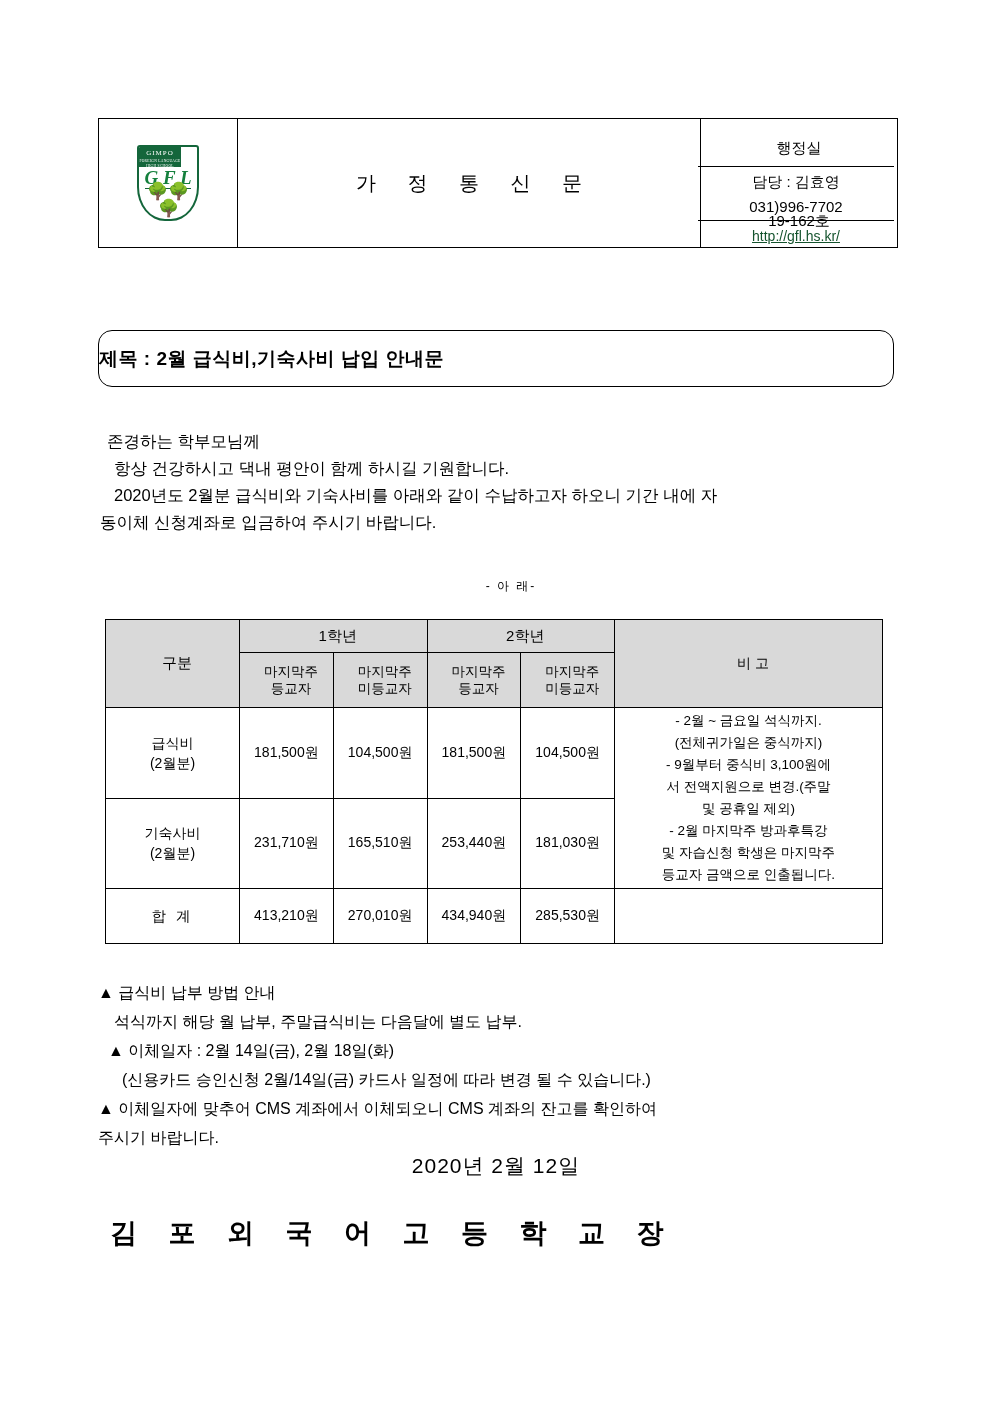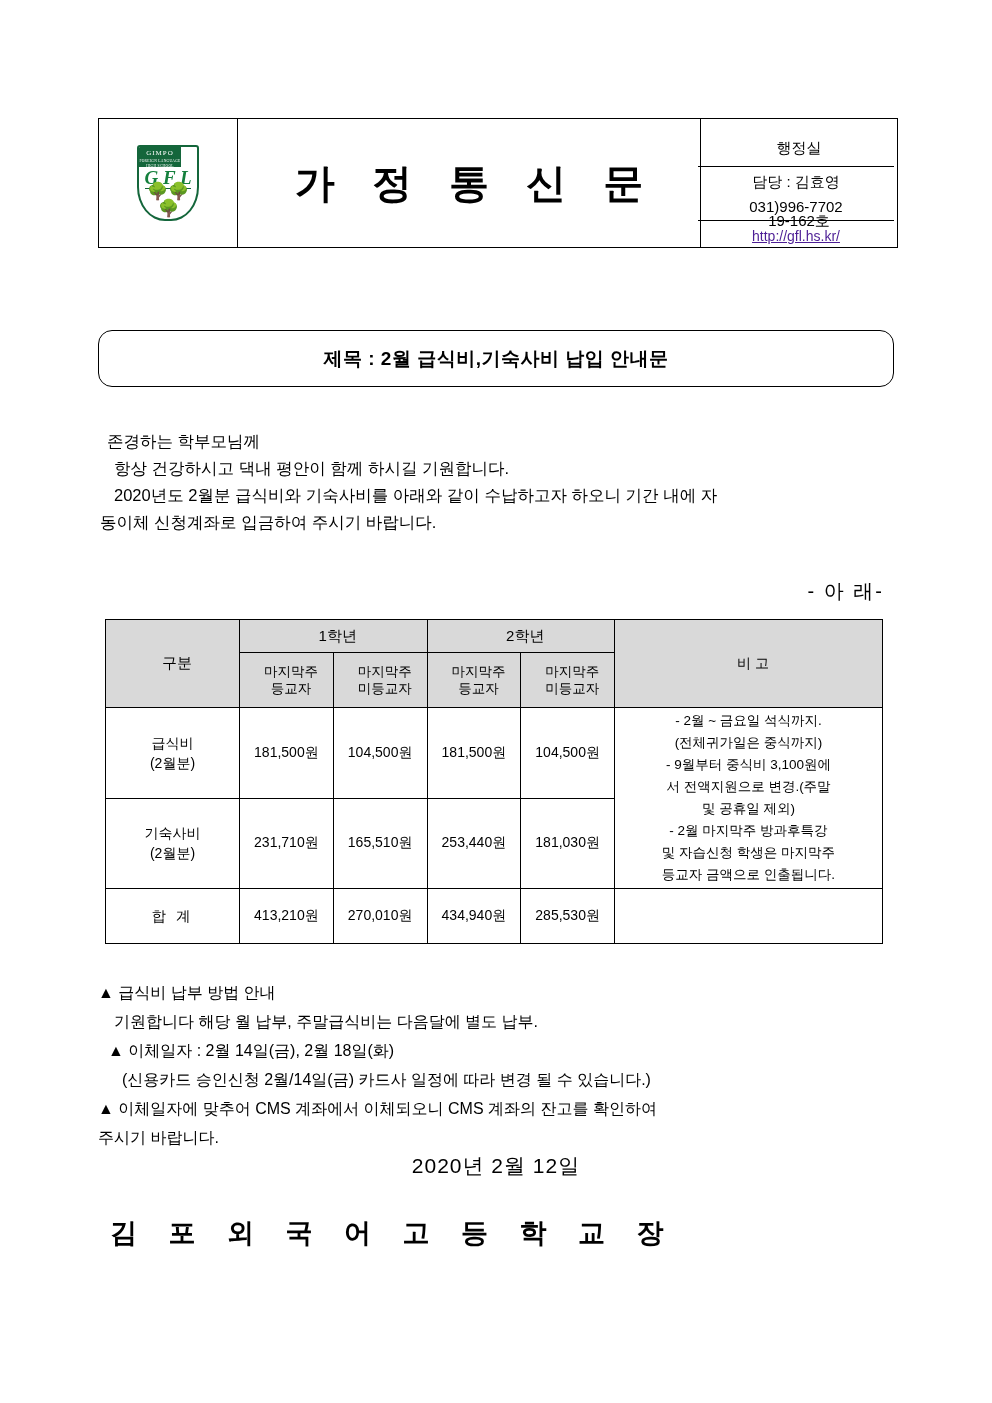--- a/index.html
+++ b/index.html
@@ -91,78 +91,77 @@
     letter-spacing: -1px;
   }
   .logo-shield .rule {
     position: absolute;
     top: 41px; left: 6px; right: 6px;
     height: 1px;
     background: #14663b;
   }
 
   .doc-title {
-    font-size: 40px;
-    font-weight: bold;
+    font-size: 20px;
+    font-weight: normal;
     letter-spacing: 13px;
     text-indent: 13px;
     font-family: "Liberation Sans", sans-serif;
   }
 
   .info-line {
     font-size: 15px;
     line-height: 23px;
     padding: 3px 0 2px;
   }
   .info-sub {
     border-top: 1px solid #000;
   }
   .info-link a {
-    color: #4c1d95;
+    color: #14532d;
     font-size: 14px;
   }
 
   
   .subject-box {
     position: absolute;
     left: 98px;
     top: 330px;
     width: 796px;
     height: 57px;
     border: 1px solid #000;
     border-radius: 14px;
     box-sizing: border-box;
     display: flex;
     align-items: center;
-    justify-content: center;
     font-size: 19px;
     font-weight: bold;
     letter-spacing: 0.5px;
   }
 
   
   .body-text {
     position: absolute;
     left: 100px;
     top: 428px;
     width: 800px;
     font-size: 16.5px;
     line-height: 27px;
   }
   .body-text p { margin: 0; }
   .indent1 { text-indent: 14px; }
   .indent2 { text-indent: 7px; }
 
   .arae {
     position: absolute;
-    left: 88px;
+    left: 113px;
     top: 578px;
     width: 796px;
-    text-align: right;
-    font-size: 20px;
+    text-align: center;
+    font-size: 12px;
     letter-spacing: 2px;
   }
 
   
   .data-table {
     position: absolute;
     left: 105px;
     top: 619px;
     width: 778px;
     border-collapse: collapse;
@@ -362,21 +361,21 @@
         <td>270,010원</td>
         <td>434,940원</td>
         <td>285,530원</td>
         <td></td>
       </tr>
     </tbody>
   </table>
 
   <div class="notices">
     <p>▲ 급식비 납부 방법 안내</p>
-    <p class="pad1">기원합니다 해당 월 납부, 주말급식비는 다음달에 별도 납부.</p>
+    <p class="pad1">석식까지 해당 월 납부, 주말급식비는 다음달에 별도 납부.</p>
     <p class="pad2">▲ 이체일자 : 2월 14일(금), 2월 18일(화)</p>
     <p class="pad3">(신용카드 승인신청 2월/14일(금) 카드사 일정에 따라 변경 될 수 있습니다.)</p>
     <p>▲ 이체일자에 맞추어 CMS 계좌에서 이체되오니 CMS 계좌의 잔고를 확인하여</p>
     <p>주시기 바랍니다.</p>
   </div>
 
   <div class="date-line">2020년   2월   12일</div>
   <div class="signature">김 포 외 국 어 고 등 학 교 장</div>
 
 </div>

